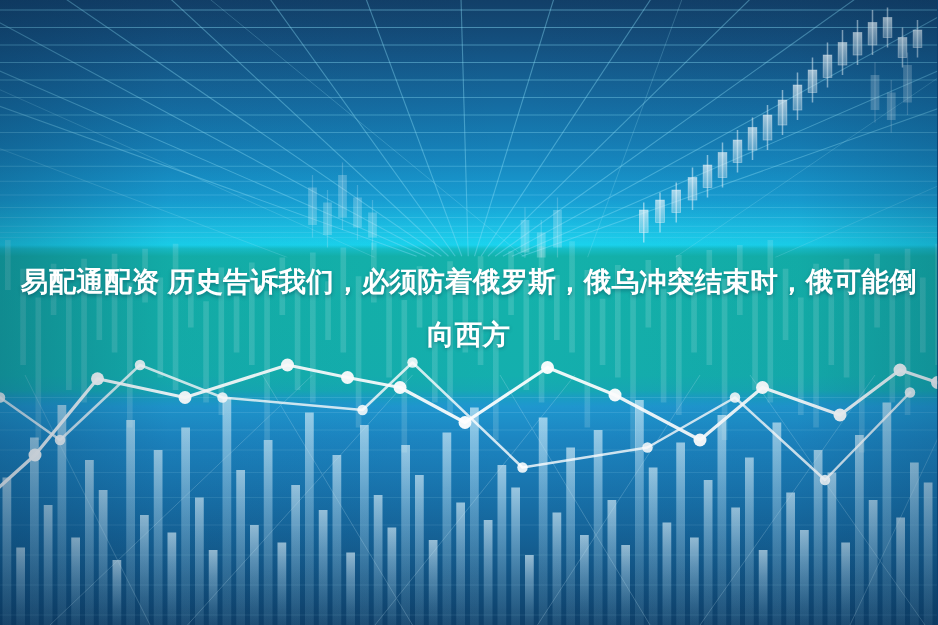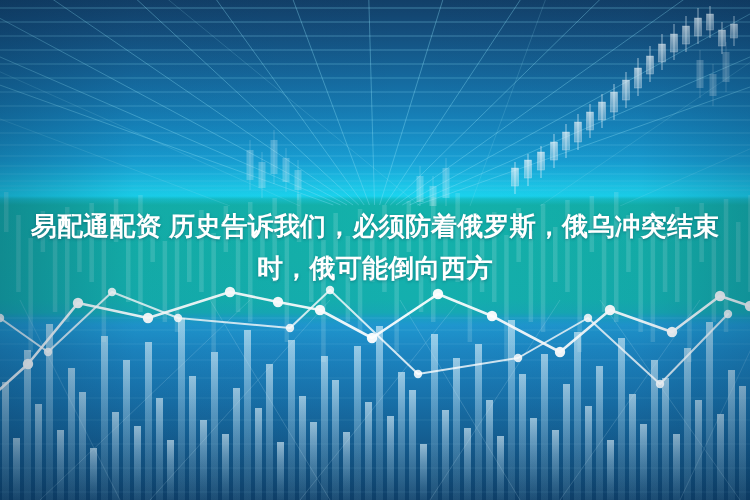--- a/index.html
+++ b/index.html
@@ -20,21 +20,21 @@
   
   #headline{
     position:absolute;
     left:0; right:0;
     top:205px;
     z-index:40;
     padding:0 14px;
     text-align:center;
     color:#ffffff;
     font-weight:bold;
-    font-size:26px;
+    font-size:22px;
     line-height:42px;
     letter-spacing:0.2px;
     text-shadow:0 1px 3px rgba(0,40,60,.35);
     white-space:normal;
   }
   #headline .t{ display:inline; }
 </style>
 </head>
 <body>
 

